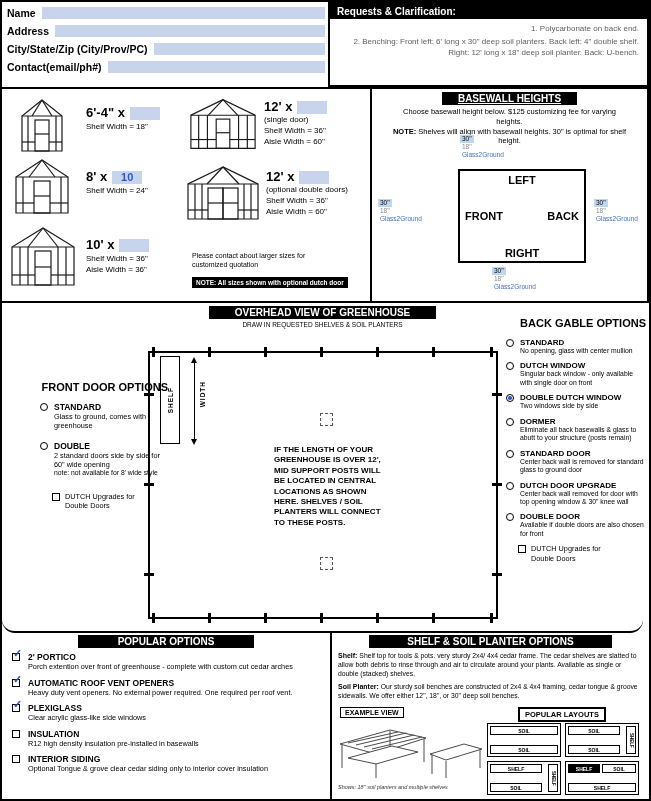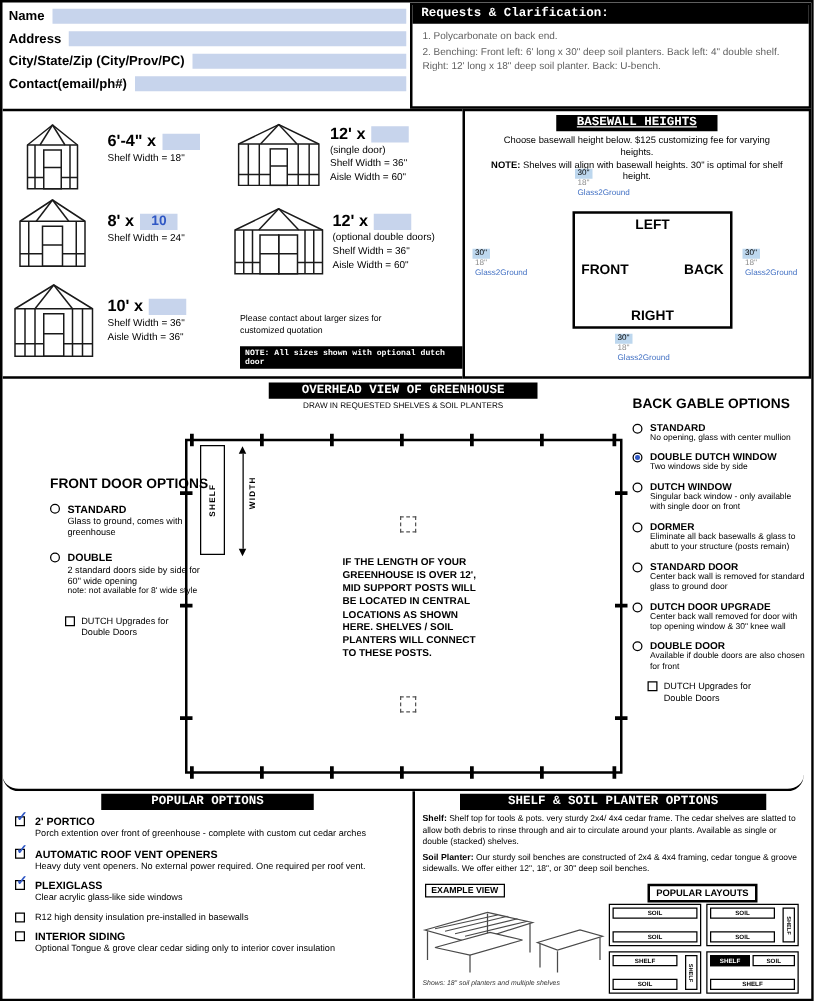--- a/index.html
+++ b/index.html
@@ -2,33 +2,33 @@
 <html><head>
 <meta charset="utf-8">
 <style>
   * { margin:0; padding:0; box-sizing:border-box; }
   html,body { background:#9a9a9a; }
   .page {
     position:relative; width:651px; height:801px; margin:0 auto;
     background:#fff; border:2px solid #000; overflow:hidden;
     font-family:"Liberation Sans", sans-serif; color:#000;
   }
-  .blackbar { background:#000; color:#fff; font-weight:bold;font-family:Liberation Mono, monospace; }
+  .blackbar { background:#000; color:#fff; font-weight:bold; }
 
   
   .contact { position:absolute; left:5px; top:5px; width:318px; }
   .frow { display:flex; align-items:flex-start; gap:6px; margin-bottom:6px; }
   .flabel { font-weight:bold; font-size:10.5px; white-space:nowrap; }
   .fbar { flex:1; height:12px; background:#c7d4ec; font-size:10px; line-height:12px; padding:0 3px; }
 
   
   .req-box { position:absolute; left:326px; top:0; width:321px; height:85px; border:2px solid #000; }
   .req-head { font-size:10px; padding:2px 7px; }
   .req-body { padding:4px 8px 0 8px; }
-  .req-item { font-size:8px; color:#5f5f5f; line-height:1.4; margin-bottom:2px; }
+  .req-item { font-size:8px; color:#5f5f5f; line-height:1.4; margin-bottom:2px;text-align:right; }
 
   
   .sizes { position:absolute; left:0; top:85px; width:368px; height:216px; border-top:2px solid #000; border-bottom:2px solid #000; }
   .gh { position:absolute; }
   .m-info { position:absolute; }
   .m-name { display:flex; align-items:flex-end; gap:5px; font-size:13px; font-weight:bold; white-space:nowrap; }
   .val-bar { display:inline-block; width:30px; height:13px; background:#c7d4ec; color:#2f57c4; font-weight:bold; font-size:11px; text-align:center; line-height:13px; }
   .m-sub { font-size:8px; margin-top:1px; }
   .m-spec { font-size:8px; margin-top:2px; }
   .contact-note { position:absolute; left:190px; top:162px; width:150px; font-size:7px; line-height:1.3; }
@@ -43,21 +43,21 @@
   .stack { position:absolute; font-size:6.5px; line-height:1.2; }
   .s-opt { width:fit-content; padding:0 2px; }
   .s-hl { background:#bdd7ee; }
   .s-dim { color:#8a8a8a; }
   .s-g2g { color:#4472c4; }
 
   
   .ov { position:absolute; left:0; top:301px; width:641px; height:330px; border-bottom:2px solid #000;border-radius:13px; }
   .ov-title { width:fit-content; margin:3px auto 0; padding:1px 26px; font-size:10px; }
   .ov-sub { text-align:center; font-size:6.5px; margin-top:2px; }
-  .opt-head { font-weight:bold; font-size:11px; line-height:1.15; margin-bottom:8px; }
+  .opt-head { font-weight:bold; font-size:11px; line-height:1.15; margin-bottom:8px;text-align:right; }
   .opt { position:relative; padding-left:14px; margin-bottom:11px; }
   .radio { position:absolute; left:0; top:1px; width:8px; height:8px; border:1.3px solid #000; border-radius:50%; background:#fff; }
   .radio.sel::after { content:""; position:absolute; inset:1.2px; background:#2f57c4; border-radius:50%; }
   .opt-label { font-weight:bold; font-size:8.5px; }
   .opt-desc { font-size:7.3px; line-height:1.25; }
   .opt-note { font-size:6.8px; line-height:1.25; }
   .cb-row { position:relative; padding-left:13px; font-size:7.3px; line-height:1.3; width:105px; margin-left:12px; }
   .cb { position:absolute; left:0; top:1px; width:8px; height:8px; border:1.3px solid #000; background:#fff; }
   .tick { position:absolute; left:0; top:-7px; font-size:11px; font-weight:bold; color:#2f57c4; }
   .fd { position:absolute; left:14px; top:78px; width:128px;margin-left:24px; }
@@ -348,28 +348,28 @@
 
     <div class="bgb">
       <div class="opt-head">BACK GABLE OPTIONS</div>
 
       <div class="opt">
         <span class="radio"></span>
         <div class="opt-label">STANDARD</div>
         <div class="opt-desc">No opening, glass with center mullion</div>
       </div>
       <div class="opt">
+        <span class="radio"></span>
+        <div class="opt-label">DUTCH WINDOW</div>
+        <div class="opt-desc">Singular back window - only available with single door on front</div>
+      </div>
+      <div class="opt">
         <span class="radio sel"></span>
         <div class="opt-label">DOUBLE DUTCH WINDOW</div>
         <div class="opt-desc">Two windows side by side</div>
-      </div>
-      <div class="opt">
-        <span class="radio"></span>
-        <div class="opt-label">DUTCH WINDOW</div>
-        <div class="opt-desc">Singular back window - only available with single door on front</div>
       </div>
       <div class="opt">
         <span class="radio"></span>
         <div class="opt-label">DORMER</div>
         <div class="opt-desc">Eliminate all back basewalls &amp; glass to abutt to your structure (posts remain)</div>
       </div>
       <div class="opt">
         <span class="radio"></span>
         <div class="opt-label">STANDARD DOOR</div>
         <div class="opt-desc">Center back wall is removed for standard glass to ground door</div>
@@ -412,20 +412,21 @@
       </div>
       <div class="po-item">
         <span class="cb">
             <span class="tick">✓</span>
           </span>
         <div class="opt-label">PLEXIGLASS</div>
         <div class="opt-desc">Clear acrylic glass-like side windows</div>
       </div>
       <div class="po-item">
         <span class="cb"></span>
+        <div class="opt-label">INSULATION</div>
         <div class="opt-desc">R12 high density insulation pre-installed in basewalls</div>
       </div>
       <div class="po-item">
         <span class="cb"></span>
         <div class="opt-label">INTERIOR SIDING</div>
         <div class="opt-desc">Optional Tongue &amp; grove clear cedar siding only to interior cover insulation</div>
       </div>
     </div>
   </div>
 

